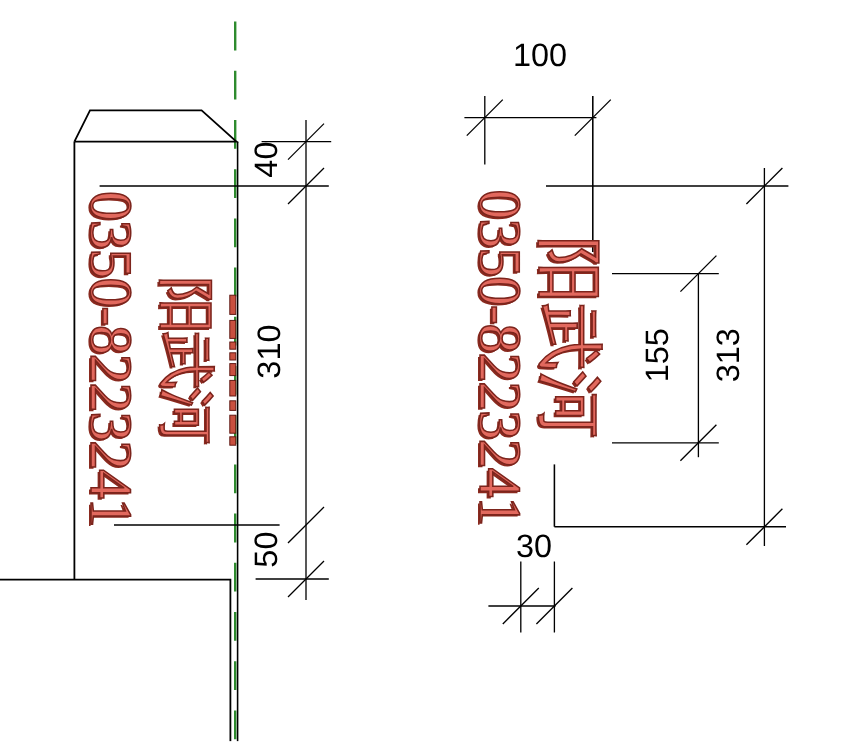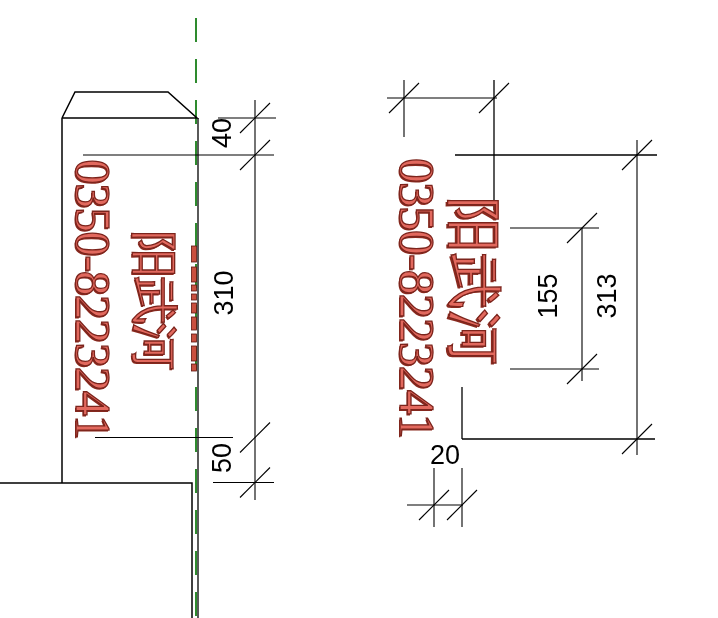--- a/index.html
+++ b/index.html
@@ -124,20 +124,21 @@
   <div class="dim rot-ccw" style="left:197px;top:120px;width:50px;height:26px;">40</div>
 
   <div class="dim rot-ccw" style="left:189px;top:280px;width:70px;height:26px;">310</div>
 
   <div class="dim rot-ccw" style="left:197px;top:445px;width:50px;height:26px;">50</div>
 
   <div class="redtext phone rot-cw" style="left:279px;top:274px;width:276px;height:44px;">0350-8223241</div>
 
   <div class="redtext river river-front rot-cw" style="left:386px;top:250px;width:173px;height:62px;">阳武河</div>
 
+  <div class="dim" style="left:410px;top:33px;width:80px;height:26px;">100</div>
 
   <div class="dim rot-ccw" style="left:513px;top:283px;width:70px;height:26px;">155</div>
 
   <div class="dim rot-ccw" style="left:572px;top:283px;width:70px;height:26px;">313</div>
 
-  <div class="dim" style="left:415px;top:442px;width:60px;height:26px;">20</div>
+  <div class="dim" style="left:415px;top:442px;width:60px;height:26px;">30</div>
 
 </div>
 
 </body></html>

